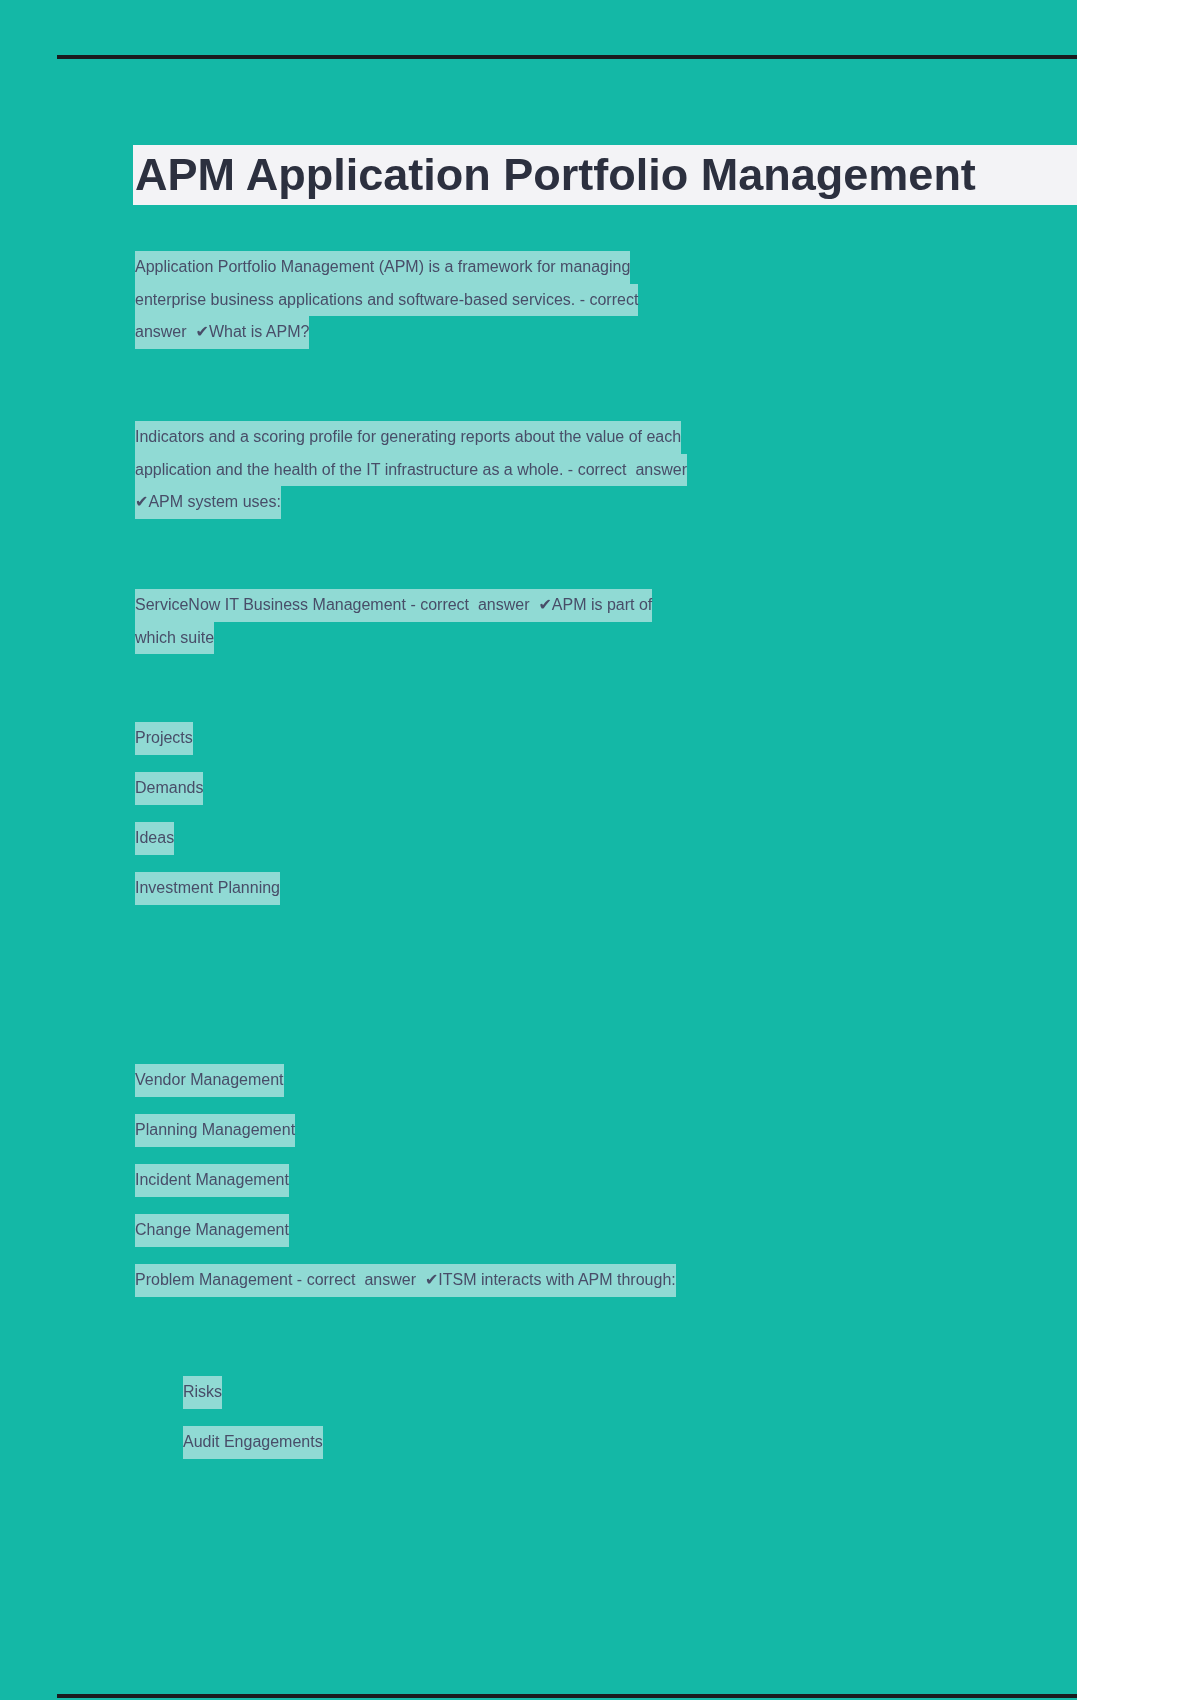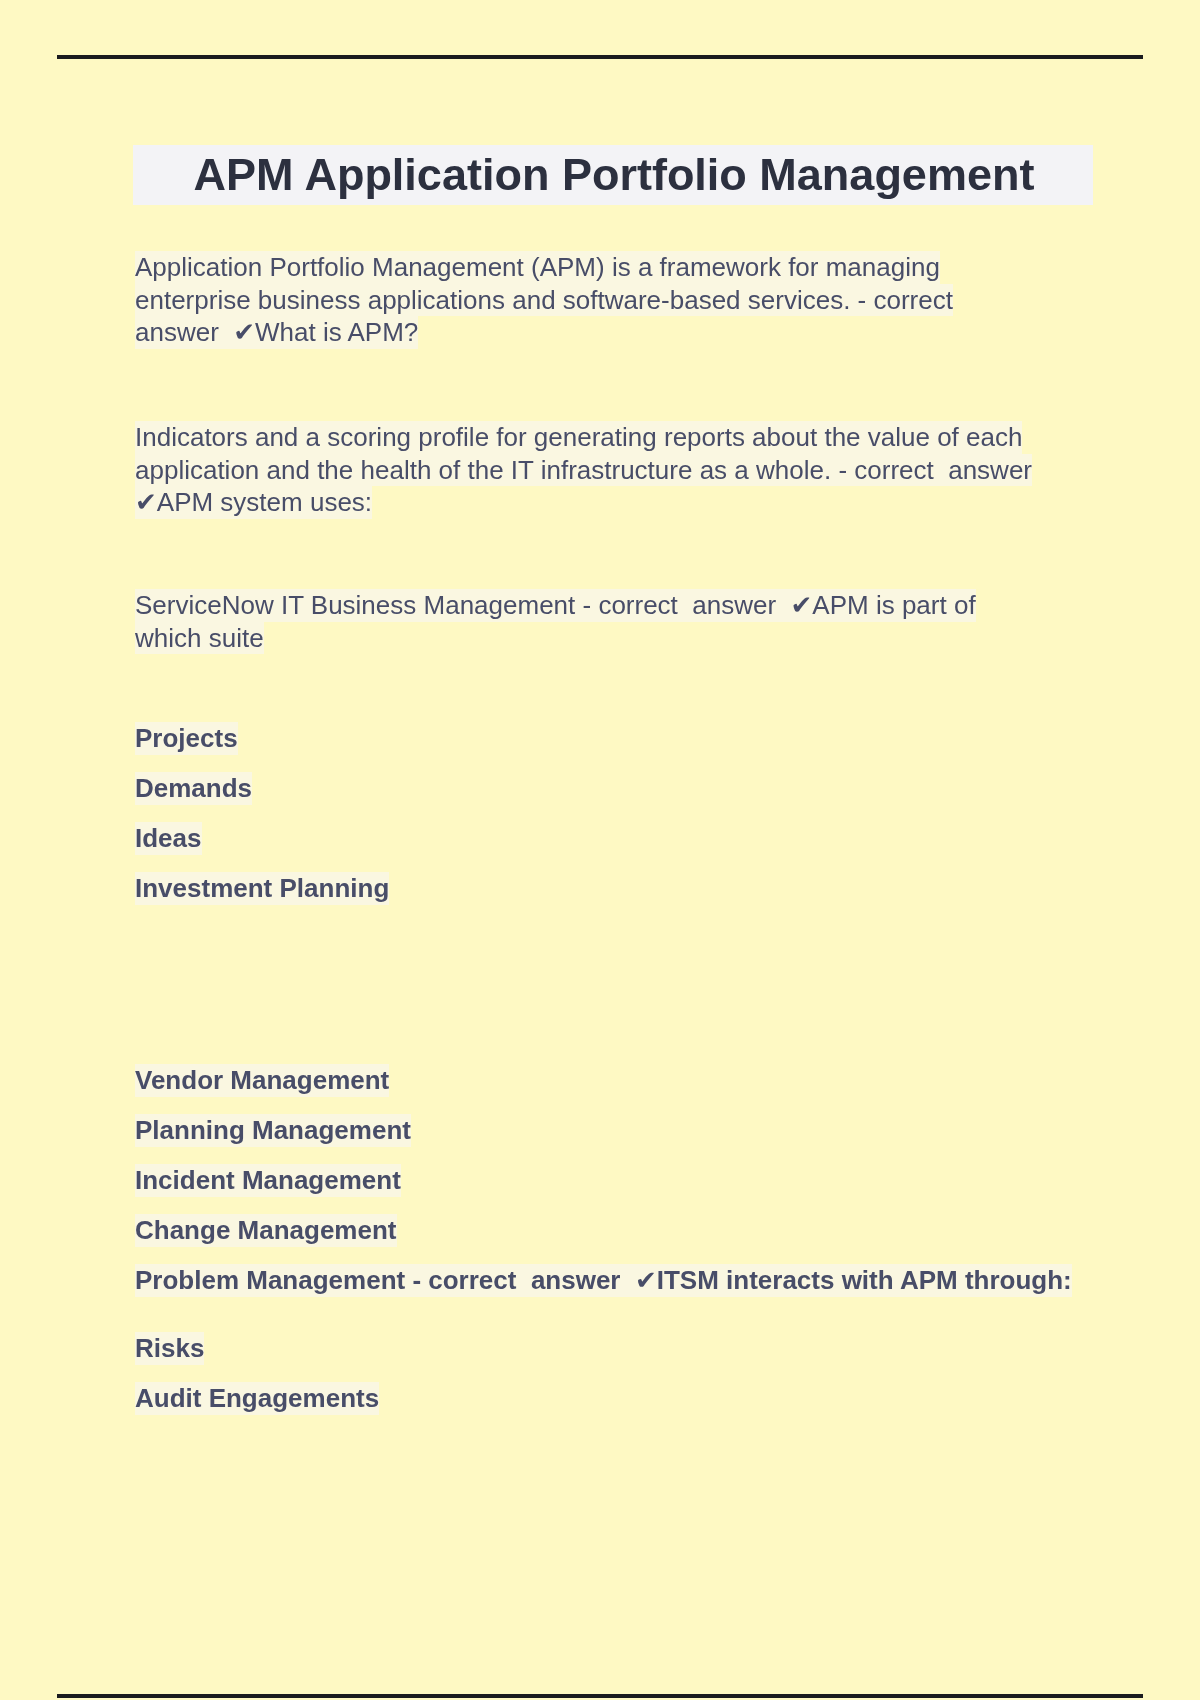--- a/index.html
+++ b/index.html
@@ -3,25 +3,24 @@
 <meta charset="utf-8">
 <style>
   html, body {
     margin: 0;
     padding: 0;
     background: #ffffff;
     font-family: "Liberation Sans", "DejaVu Sans", sans-serif;
   }
   .page {
     position: relative;
-    width: 1200px;
+    width: 1077px;
     height: 1700px;
-    background: #fef9c3;
+    background: #14b8a6;
     overflow: hidden;
-    text-align: center;
   }
   .rule {
     position: absolute;
     left: 57px;
     width: 1086px;
     height: 4px;
     background: #1a1b1e;
   }
   .rule-top { top: 55px; }
   .rule-bottom { top: 1694px; }
@@ -41,41 +40,40 @@
     line-height: 60px;
     color: #2c303f;
     letter-spacing: 0px;
     white-space: pre;
   }
   .block {
     position: absolute;
     left: 135px;
     width: 900px;
     color: #484d68;
-    font-size: 26px;
+    font-size: 16px;
   }
   .line {
     line-height: 32.5px;
     white-space: pre;
     width: fit-content;
     background: rgba(246, 246, 249, 0.55);
   }
   .list .line {
     margin-bottom: 17.5px;
-    font-weight: bold;
   }
   .list .line:last-child {
     margin-bottom: 0;
   }
   .b0 { top: 251px; }
   .b1 { top: 421px; }
   .b2 { top: 589px; }
   .b3 { top: 722px; }
   .b4 { top: 1064px; }
-  .b5 { top: 1332px; }
+  .b5 { top: 1376px; margin-left: 48px; }
 </style>
 </head>
 <body>
 
 <div class="page">
 
   <div class="rule rule-top"></div>
 
   <div class="title-highlight">
     <h1 class="page-title">APM Application Portfolio Management</h1>

